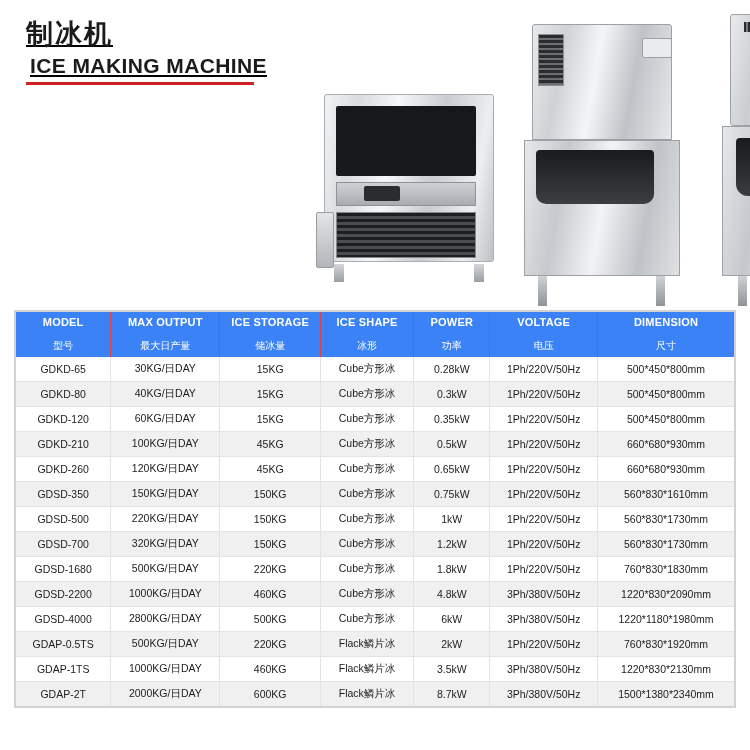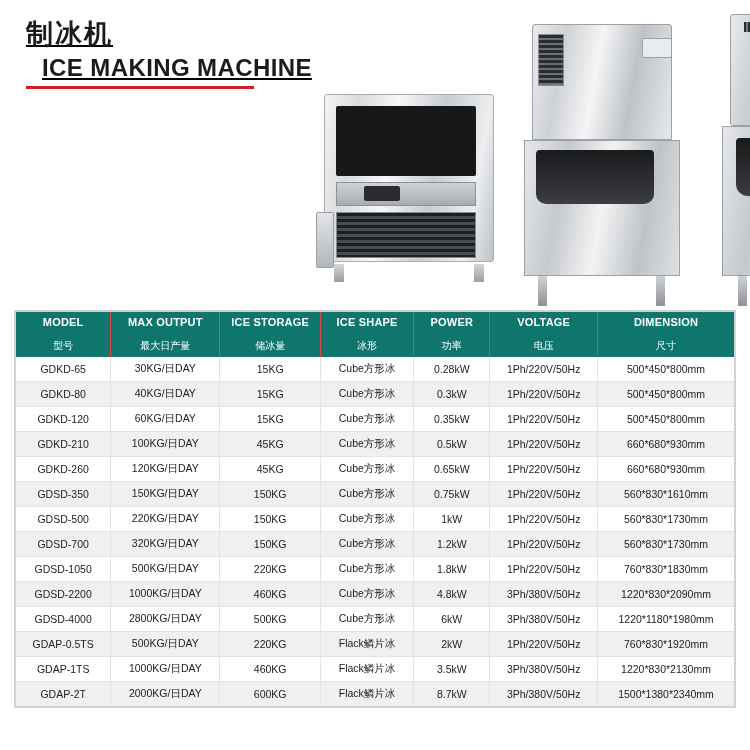--- a/index.html
+++ b/index.html
@@ -25,25 +25,25 @@
   }
   .title-cn {
     font-size: 27px;
     font-weight: bold;
     color: #1b1b1b;
     letter-spacing: 2px;
     line-height: 1.1;
     margin: 6px 0 2px 0;
   }
   .title-en {
-    font-size: 24px;
+    font-size: 21px;
     font-weight: bold;
     color: #1b1b1b;
     letter-spacing: 0.4px;
-    margin: 4px 0 0 16px;
+    margin: 4px 0 0 4px;
   }
   .title-rule {
     width: 228px;
     height: 3px;
     background: #cf1f22;
     margin-top: 4px;
   }
 
   
   .photos {
@@ -161,21 +161,21 @@
     width: 722px;
     border: 2px solid #d2d2d2;
     background: #fff;
   }
   table {
     width: 100%;
     border-collapse: collapse;
     table-layout: fixed;
   }
   thead th {
-    background: #0f766e;
+    background: #3b82f6;
     color: #ffffff;
     font-size: 11px;
     font-weight: bold;
     padding: 4px 2px 5px 2px;
     border-right: 1px solid #d9454b;
     line-height: 1.25;
     text-align: center;
     vertical-align: middle;
   }
   thead th:last-child { border-right: none; }
@@ -360,21 +360,21 @@
           <tr>
             <td>GDSD-700</td>
             <td>320KG/日DAY</td>
             <td>150KG</td>
             <td>Cube方形冰</td>
             <td>1.2kW</td>
             <td>1Ph/220V/50Hz</td>
             <td>560*830*1730mm</td>
           </tr>
           <tr>
-            <td>GDSD-1050</td>
+            <td>GDSD-1680</td>
             <td>500KG/日DAY</td>
             <td>220KG</td>
             <td>Cube方形冰</td>
             <td>1.8kW</td>
             <td>1Ph/220V/50Hz</td>
             <td>760*830*1830mm</td>
           </tr>
           <tr>
             <td>GDSD-2200</td>
             <td>1000KG/日DAY</td>

